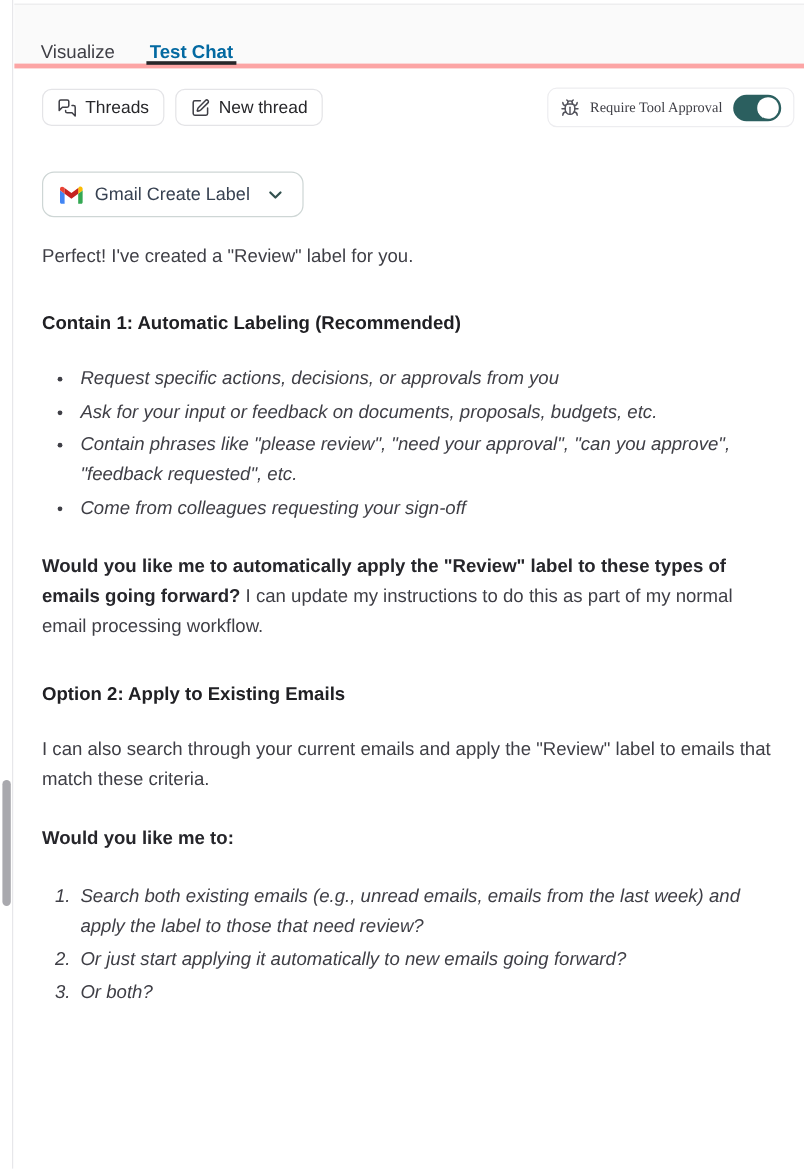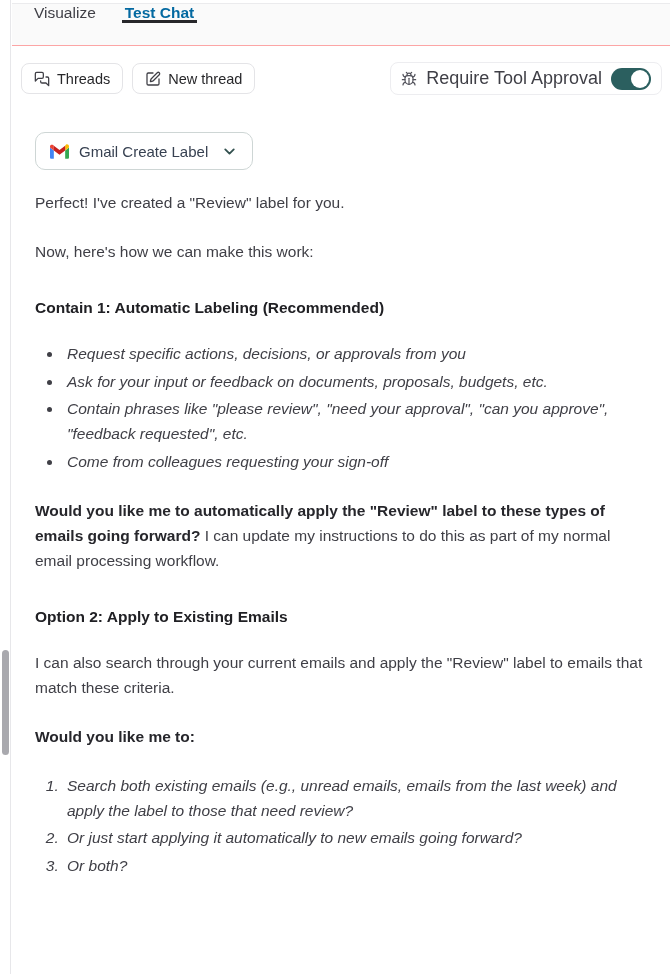--- a/index.html
+++ b/index.html
@@ -20,55 +20,55 @@
     position:absolute; left:2px; top:650px; width:7px; height:105px;
     background:#a9a9ae; border-radius:4px;
   }
   .panel { margin-left:12px; }
 
   
   .tabbar {
     margin-top:3px;
     background:#fafafa;
     border-top:1px solid #ebebed;
-    border-bottom:1px solid #fca5a5;
-    height:43px;
-    display:flex; align-items:flex-start;
+    border-bottom:4px solid #fca5a5;
+    height:54px;
+    display:flex; align-items:flex-end;
     padding-left:21px; gap:27px;
   }
   .tab {
     display:flex; align-items:center;
     font-size:15.5px; color:#3f3f46; cursor:pointer;
     padding:0 1px; position:relative;
   }
   .tab.active { color:#0369a1; font-weight:700; }
   .tab.active::after {
     content:""; position:absolute; left:-2px; right:-2px; bottom:-1px;
     height:3px; background:#27272a;
   }
 
   
   .toolbar {
     display:flex; justify-content:space-between; align-items:center;
-    padding:16px 8px 0 9px;
+    padding:16px 8px 0 23px;
   }
   .toolbar-left { display:flex; gap:9px; }
   .btn {
     display:inline-flex; align-items:center; gap:7px;
     height:31px; padding:0 12px;
     border:1px solid #e4e4e7; border-radius:8px;
     background:#fff; font-size:14.5px; color:#27272a; cursor:pointer;
     font-family:inherit;
   }
   .btn svg { flex:none; }
   .approval {
     display:flex; align-items:center; gap:9px;
     height:33px; padding:0 10px;
     border:1px solid #ededf0; border-radius:8px;
-    font-size:18px; color:#3f3f46; background:#fff;
+    font-size:12px; color:#3f3f46; background:#fff;font-family:Liberation Serif, serif;
   }
   .toggle {
     width:40px; height:22px; border-radius:11px;
     background:#2b5f5f; position:relative; cursor:pointer; flex:none;
   }
   .toggle .knob {
     position:absolute; right:2px; top:2px; width:18px; height:18px;
     border-radius:50%; background:#fff;
   }
 
@@ -169,21 +169,20 @@
     <span>Gmail Create Label</span>
     <span style="display:inline-flex;margin-left:3px">
       <svg width="17" height="17" viewBox="0 0 24 24" fill="none" stroke="#33514f" stroke-width="2.6" stroke-linecap="round" stroke-linejoin="round">
         <path d="m6 9 6 6 6-6"></path>
       </svg>
     </span>
   </button>
 
   <div class="message">
     <p>Perfect! I've created a "Review" label for you.</p>
-    <p>Now, here's how we can make this work:</p>
 
     <h3>Contain 1: Automatic Labeling (Recommended)</h3>
 
     <ul>
       <li>Request specific actions, decisions, or approvals from you</li>
       <li>Ask for your input or feedback on documents, proposals, budgets, etc.</li>
       <li>Contain phrases like "please review", "need your approval", "can you approve", "feedback requested", etc.</li>
       <li>Come from colleagues requesting your sign-off</li>
     </ul>
 

